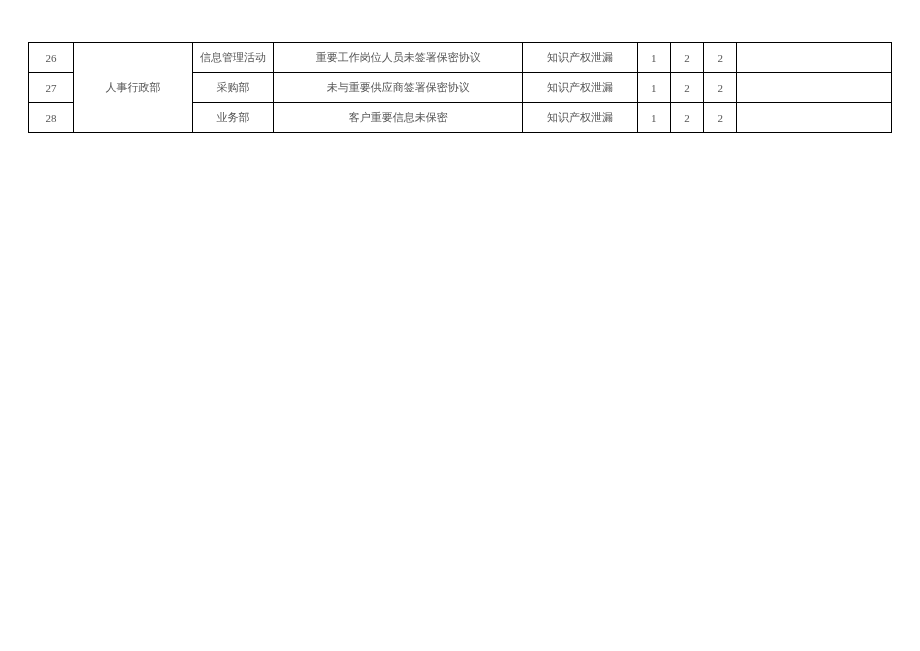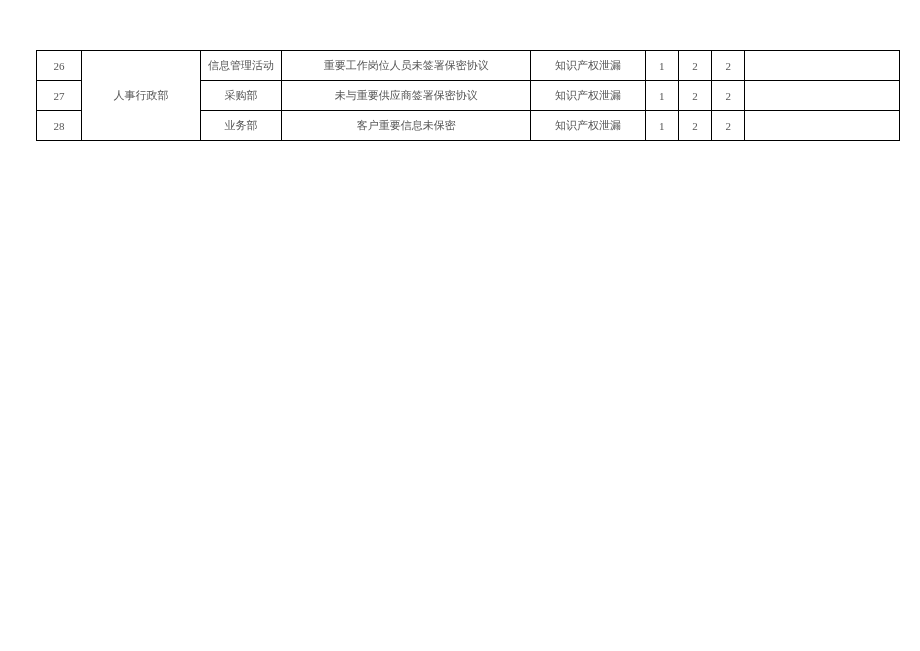--- a/index.html
+++ b/index.html
@@ -1,17 +1,17 @@
 <!DOCTYPE html>
 <html><head>
   <meta charset="utf-8">
   <style>
     * {
       margin: 0;
-      padding: 8px;
+      padding: 0;
       box-sizing: border-box;
     }
     body {
       background: #ffffff;
       font-family: "SimSun", "宋体", serif;
       font-size: 11px;
       color: #333;
       width: 920px;
       height: 651px;
       padding: 42px 28px;

